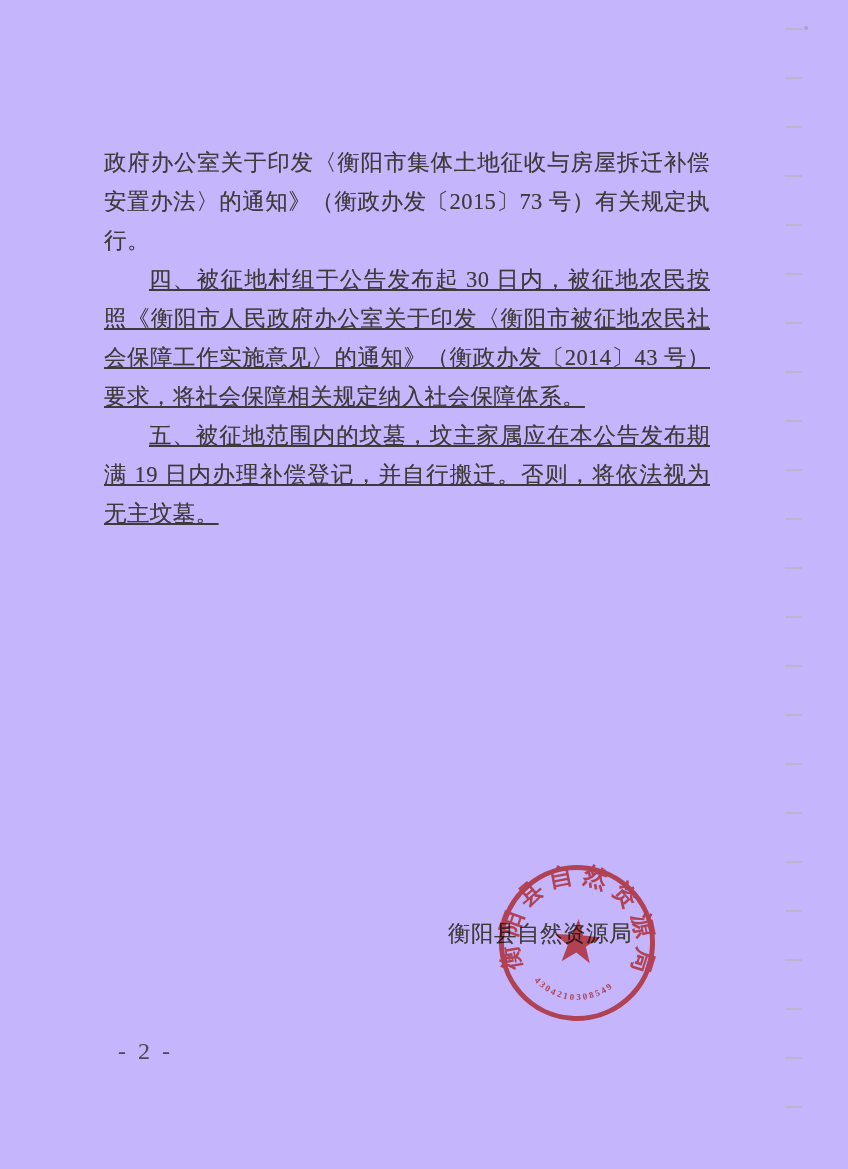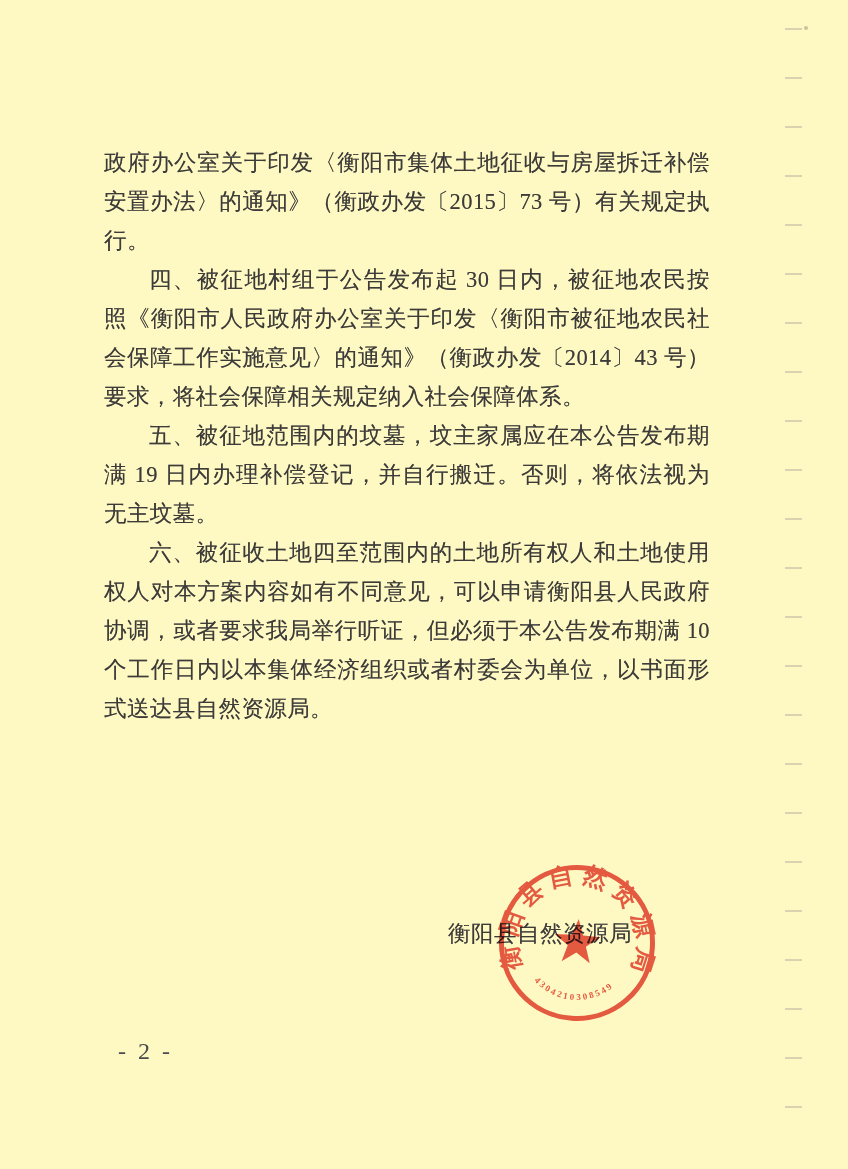--- a/index.html
+++ b/index.html
@@ -6,21 +6,21 @@
     margin: 0;
     padding: 0;
     background: #e9e6e0;
     font-family: "Liberation Serif", "DejaVu Serif", serif;
   }
   .page {
     position: relative;
     width: 848px;
     height: 1169px;
     margin: 0 auto;
-    background: #fef9c3;
+    background: #c4b5fd;
     overflow: hidden;
     color: #3c3b39;
   }
   
   .binding-marks {
     position: absolute;
     top: 28px;
     right: 46px;
     width: 17px;
     height: 1120px;
@@ -53,20 +53,21 @@
     text-align: justify;
     text-justify: inter-character;
     color: #3c3b39;
     text-shadow: 0 0 0.6px rgba(70, 68, 64, 0.55);
   }
   .para {
     margin: 0;
   }
   .para.indent {
     text-indent: 2em;
+    text-decoration: underline;
   }
   .signature {
     position: absolute;
     left: 412px;
     top: 914px;
     width: 256px;
     text-align: center;
     font-size: 22.5px;
     line-height: 39.5px;
     letter-spacing: 0.5px;
@@ -111,21 +112,20 @@
 <body>
 
 <div class="page">
 
   <div class="binding-marks"></div>
 
   <div class="text-block">
     <p class="para">政府办公室关于印发〈衡阳市集体土地征收与房屋拆迁补偿安置办法〉的通知》（衡政办发〔2015〕73 号）有关规定执行。</p>
     <p class="para indent">四、被征地村组于公告发布起 30 日内，被征地农民按照《衡阳市人民政府办公室关于印发〈衡阳市被征地农民社会保障工作实施意见〉的通知》（衡政办发〔2014〕43 号）要求，将社会保障相关规定纳入社会保障体系。</p>
     <p class="para indent">五、被征地范围内的坟墓，坟主家属应在本公告发布期满 19 日内办理补偿登记，并自行搬迁。否则，将依法视为无主坟墓。</p>
-    <p class="para indent">六、被征收土地四至范围内的土地所有权人和土地使用权人对本方案内容如有不同意见，可以申请衡阳县人民政府协调，或者要求我局举行听证，但必须于本公告发布期满 10 个工作日内以本集体经济组织或者村委会为单位，以书面形式送达县自然资源局。</p>
   </div>
 
   <div class="signature">
     <div>衡阳县自然资源局</div>
   </div>
 
   <svg class="seal-svg" viewBox="0 0 170 170" aria-hidden="true">
     <defs>
       <path id="ringPath" d="M 35.9 119.4 A 60 60 0 1 1 134.1 119.4"></path>
       <path id="numPath" d="M 38.3 117.7 A 57 57 0 0 0 131.7 117.7"></path>

